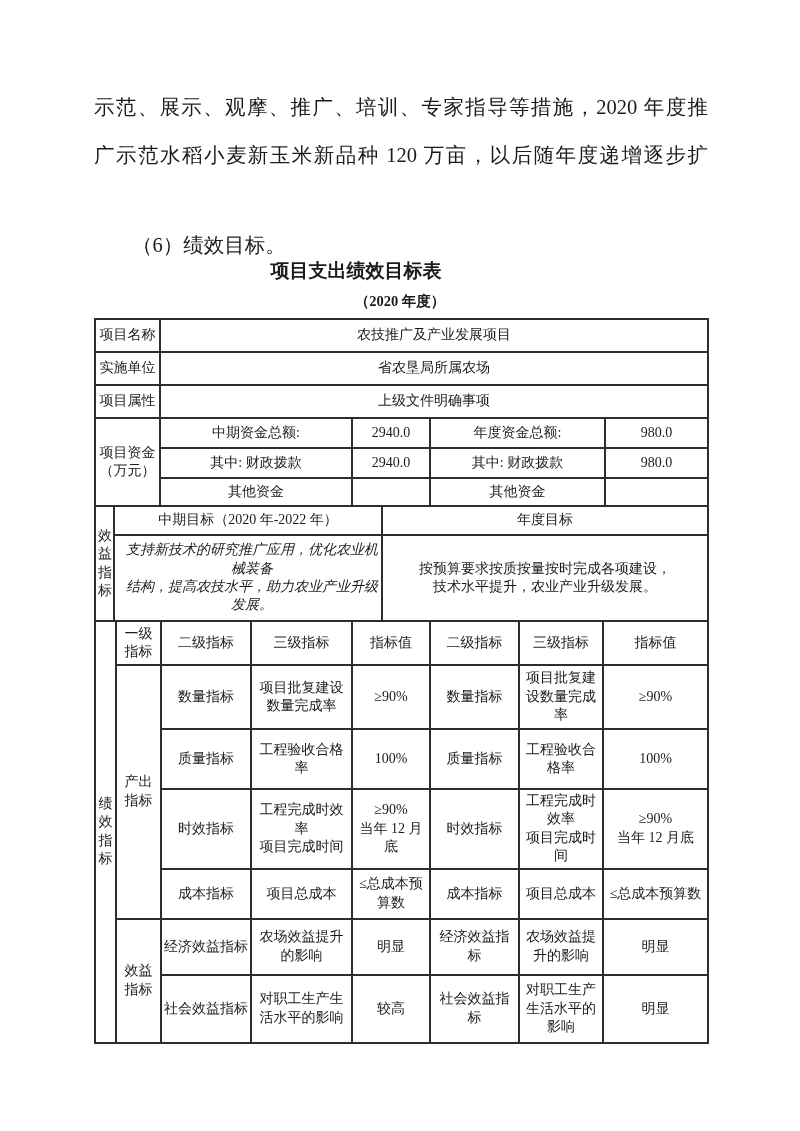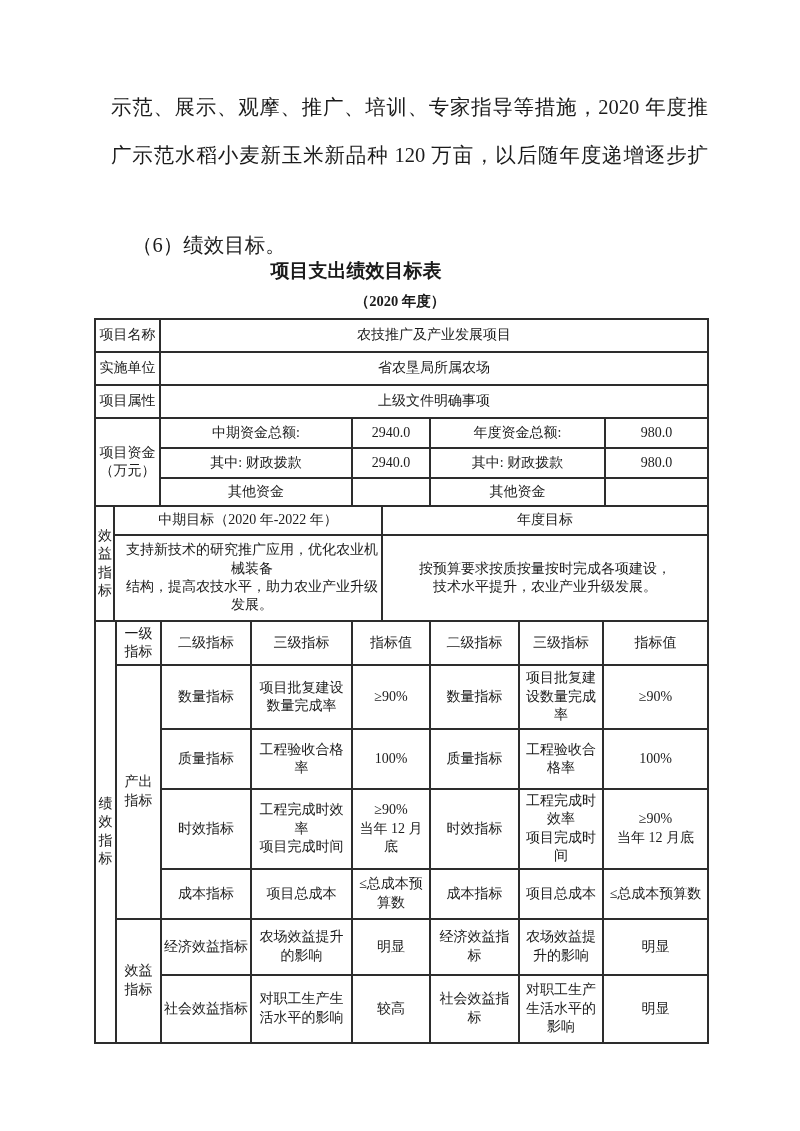--- a/index.html
+++ b/index.html
@@ -9,21 +9,21 @@
     font-family:"Liberation Serif","DejaVu Serif",serif;
     color:#1b1b1b;
     position:relative;
     overflow:hidden;
   }
   .page { position:absolute; inset:0; }
 
   
   .body-text { position:absolute; top:84px; left:94px; width:614px; font-size:20.5px; }
   .body-line { line-height:47.5px; white-space:nowrap; }
-  .body-line.justify { text-align:justify; text-align-last:justify; white-space:normal;margin-left:17px; }
+  .body-line.justify { text-align:justify; text-align-last:justify; white-space:normal; }
   .section-heading { position:absolute; top:222px; left:94px; width:614px;
     font-size:20.5px; line-height:47.5px; text-indent:38px; }
 
   
   .table-title { position:absolute; top:258px; left:0; width:712px; text-align:center;
     font-family:"Liberation Sans","DejaVu Sans",sans-serif; font-weight:bold; font-size:19px; }
   .table-subtitle { position:absolute; top:292px; left:0; width:800px; text-align:center; font-size:14.5px;font-weight:bold; }
 
   
   .tables { position:absolute; top:318px; left:94px; width:613px; }
@@ -37,21 +37,21 @@
   }
   td.left  { text-align:left;  padding-left:6px; }
   td.right { text-align:right; padding-right:3px; }
   td.prewrap { white-space:pre-line; }
   td.vlabel { font-size:12.5px; padding:0; line-height:1.9; }
   td.vtop { vertical-align:top; padding-top:5px; }
   td.l3 { text-align:left; padding:2px 1px 2px 3px; white-space:pre-line; }
   td.l2 { font-size:13px; padding:1px; }
   td.val { font-size:13px; white-space:pre-line; padding:1px; }
   td.goaltext { font-size:12.5px; line-height:1.62; white-space:pre-line; padding:1px; }
-  td.goaltext.left { padding-left:10px; }
+  td.goaltext.left { padding-left:10px;font-style:italic; }
 
   
   .page-number { position:absolute; top:1032px; left:0; width:800px; text-align:center;
     font-size:13.5px; font-weight:bold; }
 </style>
 </head>
 <body>
 
 <div class="page">
 

